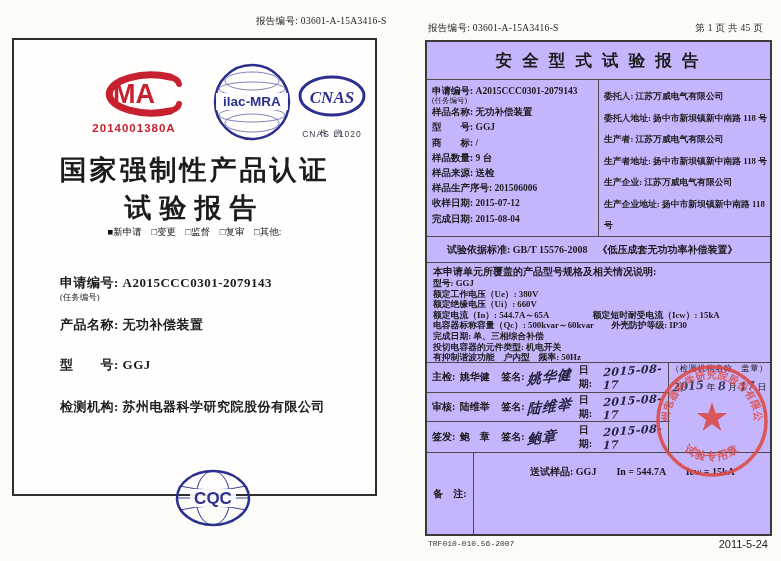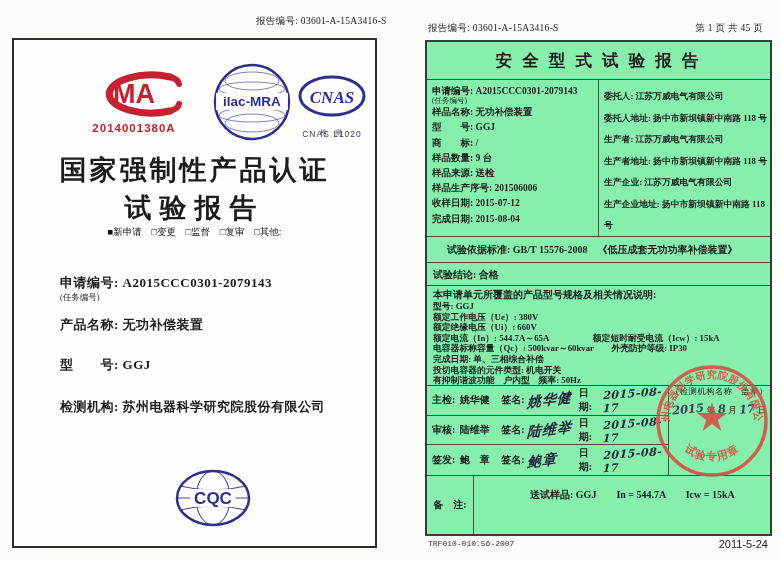--- a/index.html
+++ b/index.html
@@ -6,41 +6,41 @@
   body{
     width:781px;height:561px;position:relative;overflow:hidden;
     background:#fbfbf8;color:#1c1c1c;
     font-family:"Liberation Serif","DejaVu Serif",serif;
     -webkit-font-smoothing:antialiased;
   }
   .abs{position:absolute;}
   .small-head{font-size:9.5px;color:#222;letter-spacing:.3px;}
 
   
-  .lpage{left:12px;top:38px;width:365px;height:510px;background:#fffefc;
+  .lpage{left:12px;top:38px;width:365px;height:458px;background:#fffefc;
          border:2px solid #2e2e2e;box-sizing:border-box;}
   .cma-num{left:60px;top:82px;width:120px;text-align:center;color:#c7202f;
            font-weight:bold;font-size:11.5px;letter-spacing:1px;
            font-family:"Liberation Sans",sans-serif;}
   .cnas-sub{left:278px;top:80px;width:80px;text-align:center;color:#3a3a55;
             font-size:7px;letter-spacing:3px;margin-top:8px;}
   .cnas-code{left:278px;top:89px;width:80px;text-align:center;color:#3a3a55;
              font-size:8.5px;letter-spacing:1px;font-family:"Liberation Sans",sans-serif;}
   .ltitle1{left:0;top:112px;width:100%;text-align:center;font-size:27px;
            font-weight:bold;letter-spacing:3px;}
   .ltitle2{left:0;top:150px;width:100%;text-align:center;font-size:27px;
            font-weight:bold;letter-spacing:8px;}
   .lchecks{left:0;top:186px;width:100%;text-align:center;font-size:9.5px;color:#111;}
   .lfield{left:46px;width:300px;font-size:13px;font-weight:600;letter-spacing:.5px;}
   .lfield .val{font-weight:600;}
   .lfield-sub{left:46px;width:200px;font-size:8.5px;font-weight:normal;color:#222;}
   .f1{top:234px;} .f1s{top:252px;} .f2{top:276px;} .f3{top:316px;} .f4{top:358px;}
 
   
-  .rtable{left:425px;top:40px;width:347px;height:496px;background:#86efac;
+  .rtable{left:425px;top:40px;width:347px;height:496px;background:#c4b5fd;
           border:2px solid #3a3a3a;box-sizing:border-box;
           display:flex;flex-direction:column;font-size:10px;}
   .rrow{border-bottom:1px solid #4a4a4a;box-sizing:border-box;flex-shrink:0;}
   .rtitle{height:38px;display:flex;align-items:center;justify-content:center;
           font-size:16.5px;font-weight:bold;letter-spacing:3px;}
   .rinfo{height:157px;display:flex;}
   .sample-cell{width:172px;border-right:1px solid #4a4a4a;box-sizing:border-box;
                padding:4px 2px 0 5px;white-space:nowrap;overflow:hidden;}
   .sample-cell div{font-size:9.5px;line-height:15.2px;font-weight:600;}
   .sample-cell div:nth-of-type(2){font-size:7.5px;line-height:9px;margin-top:-3px;font-weight:normal;}
@@ -165,21 +165,20 @@
     <div>委托人: 江苏万威电气有限公司</div>
         <div>委托人地址: 扬中市新坝镇新中南路 118 号</div>
         <div>生产者: 江苏万威电气有限公司</div>
         <div>生产者地址: 扬中市新坝镇新中南路 118 号</div>
         <div>生产企业: 江苏万威电气有限公司</div>
         <div>生产企业地址: 扬中市新坝镇新中南路 118 号</div>
       </div>
   </div>
 
   <div class="rrow rstandard">试验依据标准: GB/T 15576-2008　《低压成套无功功率补偿装置》</div>
-  <div class="rrow rconclusion">试验结论: 合格</div>
 
   <div class="rrow rcoverage">
     <div class="cov-title">本申请单元所覆盖的产品型号规格及相关情况说明:</div>
     <div class="spec-lines">
 
     <div>型号: GGJ</div>
         <div>额定工作电压（Ue）: 380V</div>
         <div>额定绝缘电压（Ui）: 660V</div>
         <div>额定电流（In）: 544.7A～65A　　　　　额定短时耐受电流（Icw）: 15kA</div>
         <div>电容器标称容量（Qc）: 500kvar～60kvar　　外壳防护等级: IP30</div>

